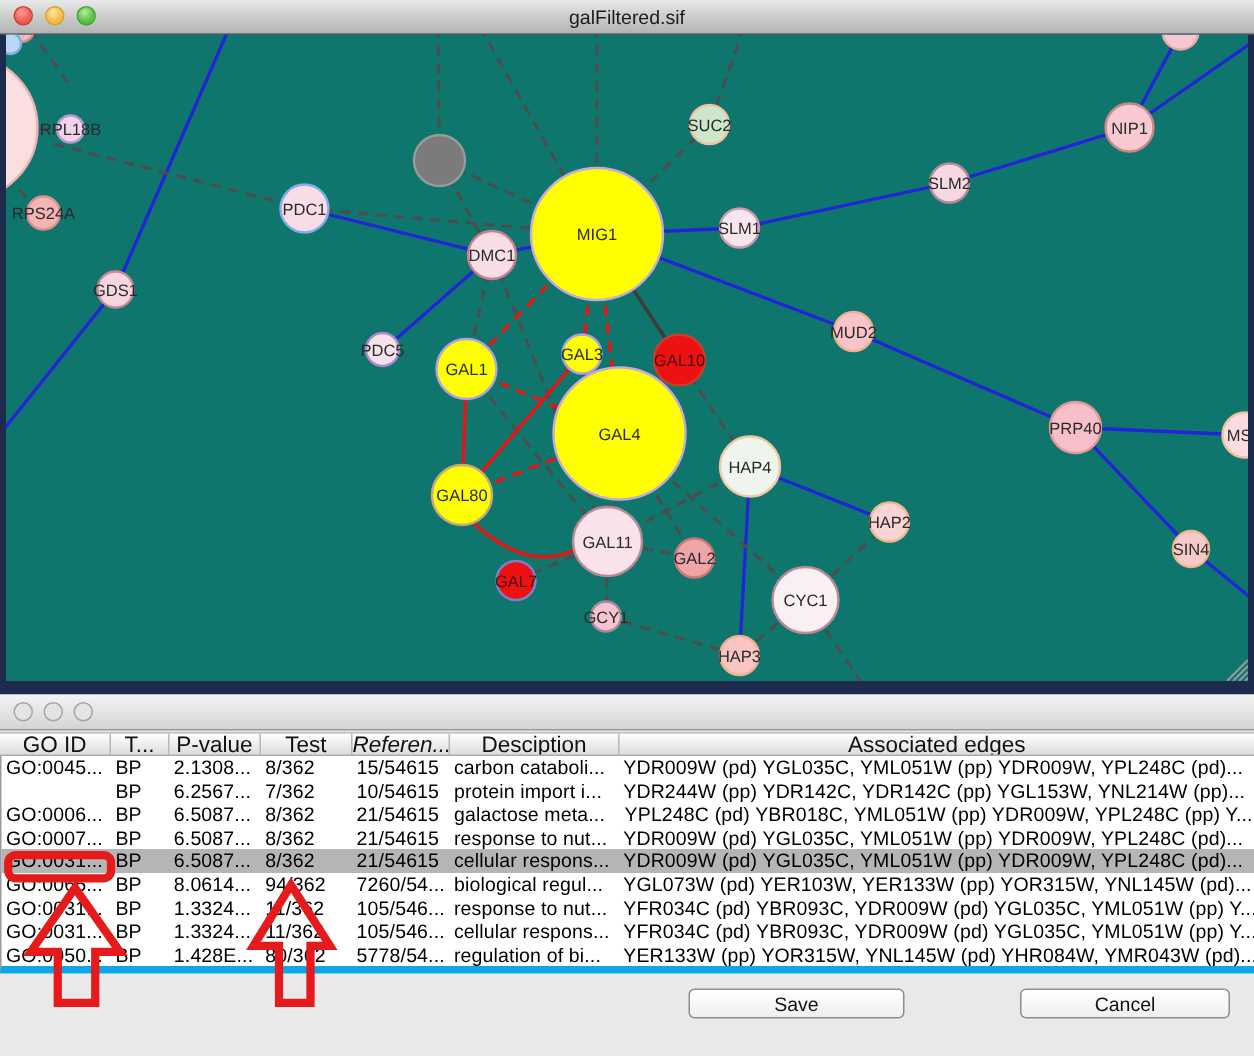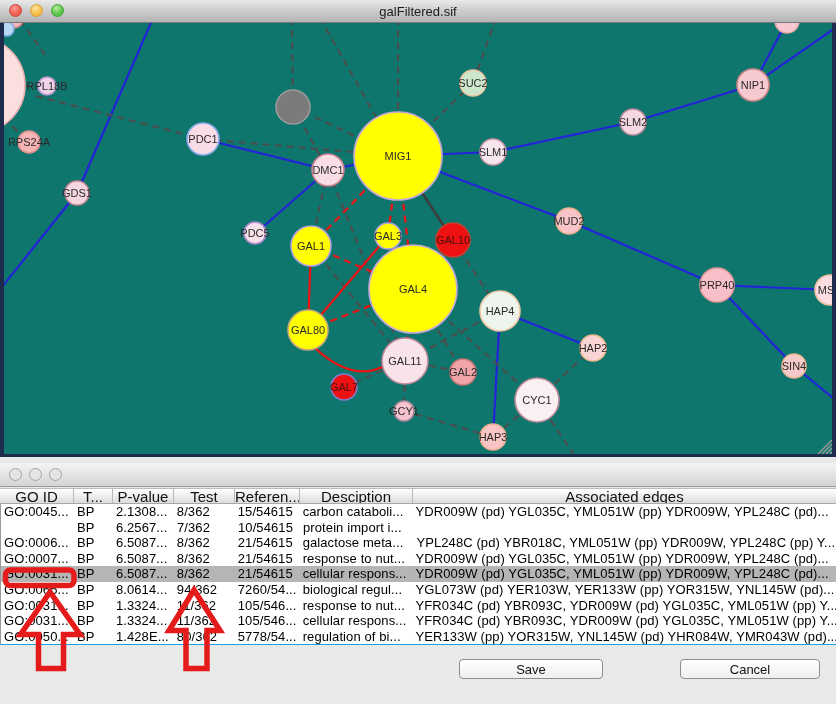--- a/index.html
+++ b/index.html
@@ -1,18 +1,18 @@
 <!DOCTYPE html>
 <html><head>
 <meta charset="utf-8">
 <style>
   * { margin:0; padding:0; box-sizing:border-box; }
   body { width:836px; height:704px; position:relative; font-family:"Liberation Sans",sans-serif; background:#e9e9e9; overflow:hidden; }
   
-  .graph-window { position:absolute; left:0; top:0; width:836px; height:457px; background:#1d2b4c;text-align:right; }
+  .graph-window { position:absolute; left:0; top:0; width:836px; height:565px; background:#1d2b4c;text-align:right; }
   .titlebar { position:absolute; left:0; top:0; width:100%; height:23px;
     background:linear-gradient(#e9e9e9, #cfcfcf 45%, #b4b4b4); border-bottom:1px solid #7a7a7a;
     display:flex; align-items:center; justify-content:center; font-size:13px; color:#1c1c1c; }
   .lights { position:absolute; left:9px; top:4px; display:flex; gap:8px; }
   .light { width:13px; height:13px; border-radius:50%; }
   .lr { background:radial-gradient(circle at 40% 30%, #ff9d96, #ee5b51 60%); border:1px solid #ce4137; }
   .ly { background:radial-gradient(circle at 40% 30%, #ffe3a0, #f5bb42 60%); border:1px solid #d6a13a; }
   .lg { background:radial-gradient(circle at 40% 30%, #b4eda0, #59c146 60%); border:1px solid #43a532; }
   .lgray { background:#e4e4e4; border:1px solid #a5a5a5; }
   .canvas { position:absolute; left:4px; top:23px; width:828px; height:431px; background:#0f766e; overflow:hidden; }
@@ -22,21 +22,21 @@
     background:linear-gradient(#f4f4f4, #d4d4d4); border-bottom:1px solid #9a9a9a;
     display:flex; align-items:center; justify-content:center; font-size:13px; color:#5d5d5d; }
   .noa-lights { position:absolute; left:9px; top:5px; display:flex; gap:7px; }
   .noa-lights .light { width:13px; height:13px; }
   .tbl { position:absolute; left:0; top:25px; width:836px; }
   .thead { display:flex; height:16px; background:linear-gradient(#ffffff,#dcdcdc);
     border-top:1px solid #bcbcbc; border-bottom:1px solid #a9a9a9; }
   .th { font-size:15px; color:#111; text-align:center; line-height:15px; position:relative;
     white-space:nowrap; overflow:hidden; }
   .th + .th { border-left:1px solid #b8b8b8; }
-  .tbody { background:#fff; border-bottom:1px solid #0ea5e9; border-left:1px solid #9a9a9a; }
+  .tbody { background:#fff; border-bottom:5px solid #0ea5e9; border-left:1px solid #9a9a9a; }
   .trow { display:flex; height:15.6px; }
   .trow.sel { background:#b5b5b5; }
   .td { font-size:13px; color:#000; line-height:15.6px; padding-left:3px; letter-spacing:0.1px;
     white-space:nowrap; overflow:hidden; }
   .btn { position:absolute; height:20px; background:linear-gradient(#ffffff,#efefef);
     border:1px solid #8e8e8e; border-radius:4px; font-size:13px; color:#111;
     display:flex; align-items:center; justify-content:center; }
   .btn-save { left:459px; top:196px; width:144px; }
   .btn-cancel { left:680px; top:196px; width:140px; }
   .overlay { position:absolute; left:0; top:0; width:836px; height:704px; pointer-events:none; z-index:20; }
@@ -251,41 +251,42 @@
       <div class="light lgray"></div>
       <div class="light lgray"></div>
     </div>
   </div>
   <div class="tbl">
     <div class="thead" id="thead">
         <div class="th" style="width: 73px;">GO ID</div>
         <div class="th" style="width: 39px;">T...</div>
         <div class="th" style="width: 61px;">P-value</div>
         <div class="th" style="width: 61px;">Test</div>
-        <div class="th" style="width: 65px;">Referen...</div>
+        <div class="th" style="width: 65px; font-style: italic;">Referen...</div>
         <div class="th" style="width: 113px;">Desciption</div>
         <div class="th" style="width: 424px;">Associated edges</div>
       </div>
     <div class="tbody" id="tbody">
         <div class="trow">
           <div class="td" style="width: 73px;">GO:0045...</div>
           <div class="td" style="width: 39px;">BP</div>
           <div class="td" style="width: 61px;">2.1308...</div>
           <div class="td" style="width: 61px;">8/362</div>
           <div class="td" style="width: 65px;">15/54615</div>
           <div class="td" style="width: 113px;">carbon cataboli...</div>
           <div class="td" style="width: 424px;">YDR009W (pd) YGL035C, YML051W (pp) YDR009W, YPL248C (pd)...</div>
         </div>
         <div class="trow">
           <div class="td" style="width: 73px; margin-top: 31px;">GO:0016...</div>
           <div class="td" style="width: 39px;">BP</div>
           <div class="td" style="width: 61px;">6.2567...</div>
           <div class="td" style="width: 61px;">7/362</div>
           <div class="td" style="width: 65px;">10/54615</div>
           <div class="td" style="width: 113px;">protein import i...</div>
+          <div class="td" style="width: 424px;">YDR244W (pp) YDR142C, YDR142C (pp) YGL153W, YNL214W (pp)...</div>
         </div>
         <div class="trow">
           <div class="td" style="width: 73px;">GO:0006...</div>
           <div class="td" style="width: 39px;">BP</div>
           <div class="td" style="width: 61px;">6.5087...</div>
           <div class="td" style="width: 61px;">8/362</div>
           <div class="td" style="width: 65px;">21/54615</div>
           <div class="td" style="width: 113px;">galactose meta...</div>
           <div class="td" style="width: 424px; text-align: center;">YPL248C (pd) YBR018C, YML051W (pp) YDR009W, YPL248C (pp) Y...</div>
         </div>

